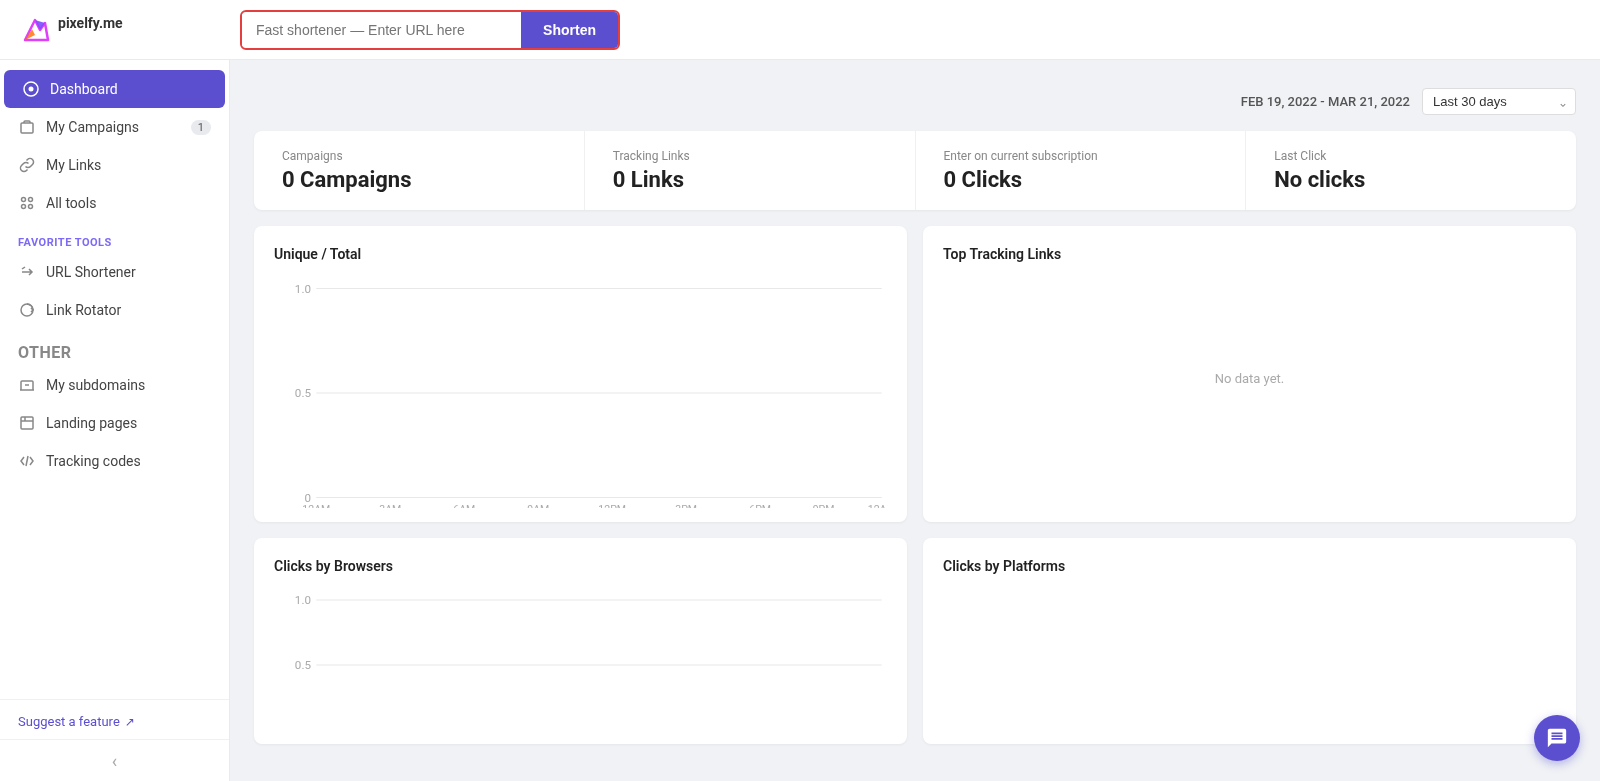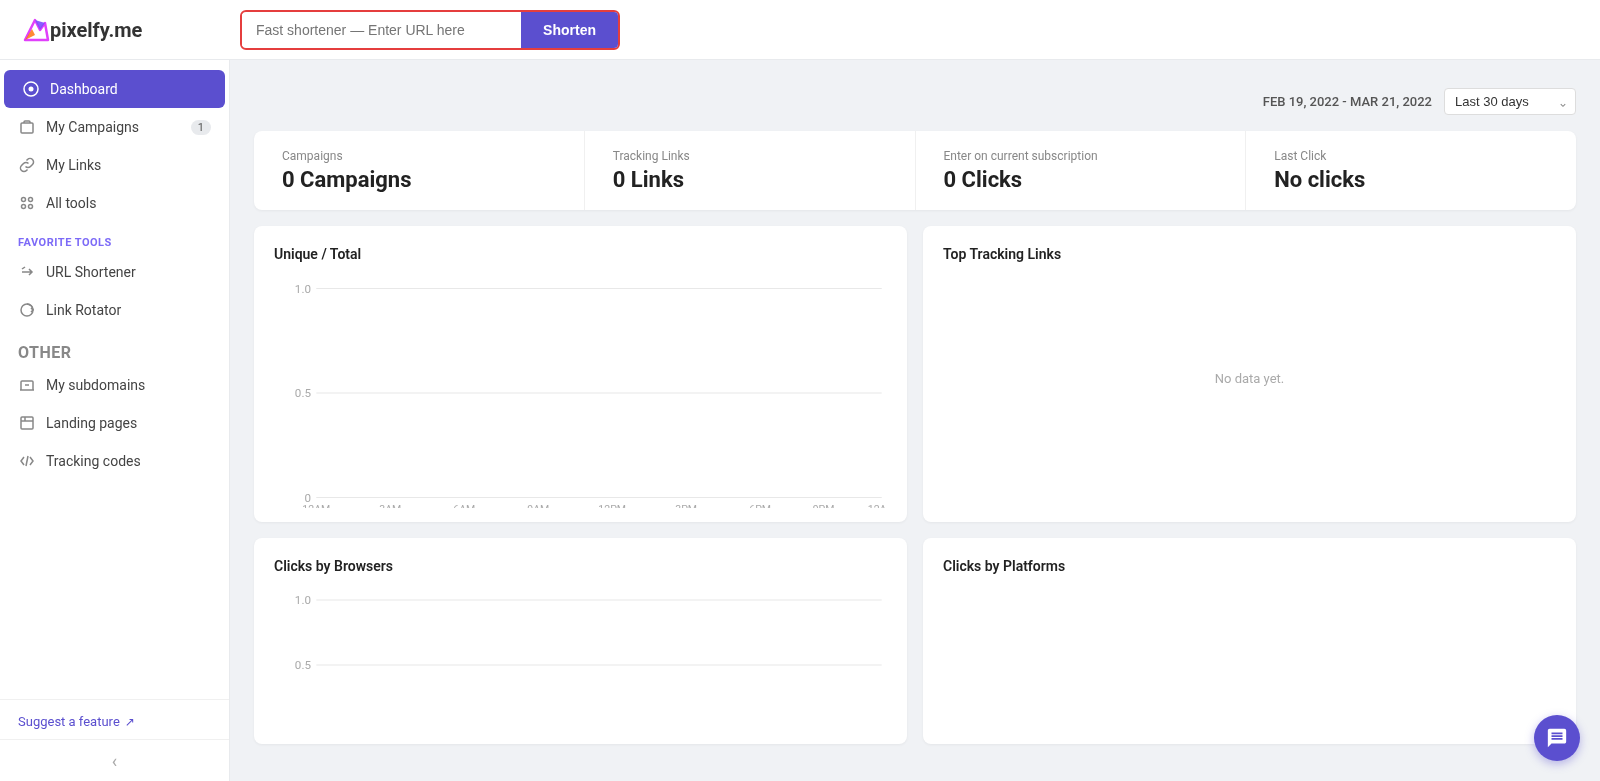--- a/index.html
+++ b/index.html
@@ -11,23 +11,23 @@
       background: #fff;
       display: flex;
       align-items: center;
       padding: 0 20px;
       border-bottom: 1px solid #e8eaed;
       flex-shrink: 0;
       z-index: 10;
     }
     .logo {
       display: flex;
-      align-items: center;
+      gap: 8px;
       font-weight: 700;
-      font-size: 20px;
+      font-size: 14px;
       color: #333;
       width: 220px;
       flex-shrink: 0;
     }
     .logo-icon {
       width: 30px;
       height: 30px;
     }
     .url-bar-wrapper {
       border: 2px solid #e53e3e;
@@ -168,21 +168,21 @@
     }
     .date-select {
       border: 1px solid #ddd;
       border-radius: 4px;
       padding: 5px 28px 5px 10px;
       font-size: 13px;
       color: #333;
       background: #fff;
       appearance: none;
       cursor: pointer;
-      width: 132px;
+      width: 154px;
     }
     .date-select-wrapper {
       position: relative;
     }
     .date-select-wrapper::after {
       content: '⌃';
       position: absolute;
       right: 8px;
       top: 50%;
       transform: translateY(-50%) rotate(180deg);

